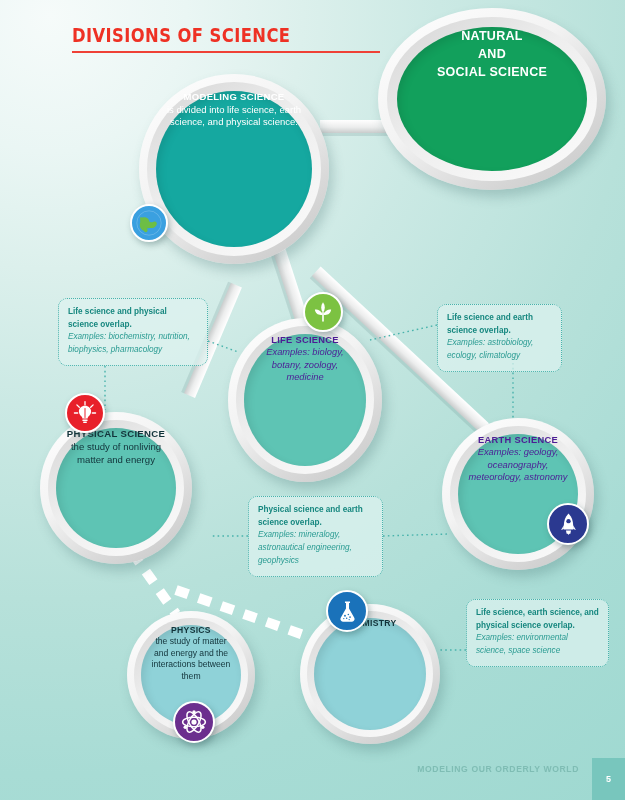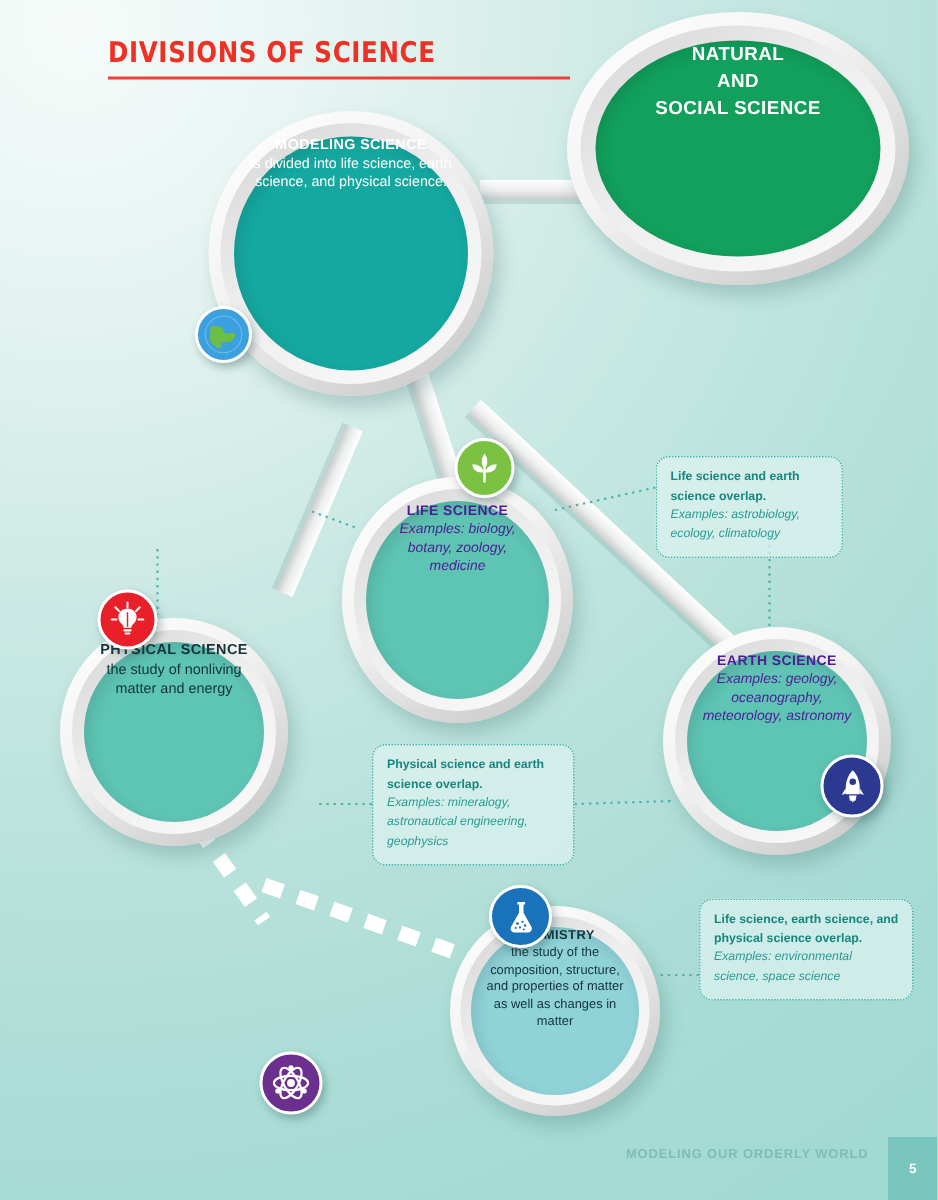--- a/index.html
+++ b/index.html
@@ -297,28 +297,37 @@
     <div class="ring-outer"></div>
     <div class="ring-groove"></div>
     <div class="disc">
       <div class="txt">
         <span class="hd">EARTH SCIENCE</span>
         <span class="it">Examples: geology, oceanography, meteorology, astronomy</span>
       </div>
     </div>
   </div>
 
+  <div class="node c-sky" id="node-physics">
+    <div class="ring-outer"></div>
+    <div class="ring-groove"></div>
+    <div class="disc">
+      <div class="txt">
+        <span class="hd">PHYSICS</span>
+        <span class="bd">the study of matter and energy and the interactions between them</span>
+      </div>
+    </div>
+  </div>
 
   <div class="node c-sky" id="node-chemistry">
     <div class="ring-outer"></div>
     <div class="ring-groove"></div>
     <div class="disc">
       <div class="txt">
         <span class="hd">CHEMISTRY</span>
-        <span class="bd">the study of the composition, structure, and properties of matter as well as changes in matter</span>
       </div>
     </div>
   </div>
 
   <div class="badge b-globe" id="badge-globe">
     <svg width="26" height="26" viewBox="0 0 32 32">
       <circle cx="16" cy="16" r="15" fill="#3aa0e0"></circle>
       <path d="M6 9c3 1 5-1 8 1s1 4 4 5 5-2 7 0-1 6-4 7-5-1-8 1-4 3-6 1-3-5-2-8S4 8 6 9z" fill="#6dbe45"></path>
       <path d="M9 21c2-1 4 1 5 3s-1 4-3 3-3-5-2-6z" fill="#6dbe45"></path>
       <circle cx="16" cy="16" r="15" fill="none" stroke="rgba(255,255,255,0.25)" stroke-width="1"></circle>
@@ -382,20 +391,24 @@
         <circle cx="13" cy="21" r="1.1"></circle>
         <circle cx="17" cy="19.6" r="0.9"></circle>
         <circle cx="19" cy="22.6" r="1"></circle>
         <circle cx="15" cy="24" r="0.9"></circle>
         <circle cx="11.6" cy="24.4" r="0.8"></circle>
         <circle cx="18" cy="25.6" r="0.8"></circle>
       </g>
     </svg>
   </div>
 
+  <div class="callout" id="callout-life-physical">
+    <span class="hd">Life science and physical science overlap.</span>
+    <span class="it">Examples: biochemistry, nutrition, biophysics, pharmacology</span>
+  </div>
 
   <div class="callout" id="callout-life-earth">
     <span class="hd">Life science and earth science overlap.</span>
     <span class="it">Examples: astrobiology, ecology, climatology</span>
   </div>
 
   <div class="callout" id="callout-physical-earth">
     <span class="hd">Physical science and earth science overlap.</span>
     <span class="it">Examples: mineralogy, astronautical engineering, geophysics</span>
   </div>

